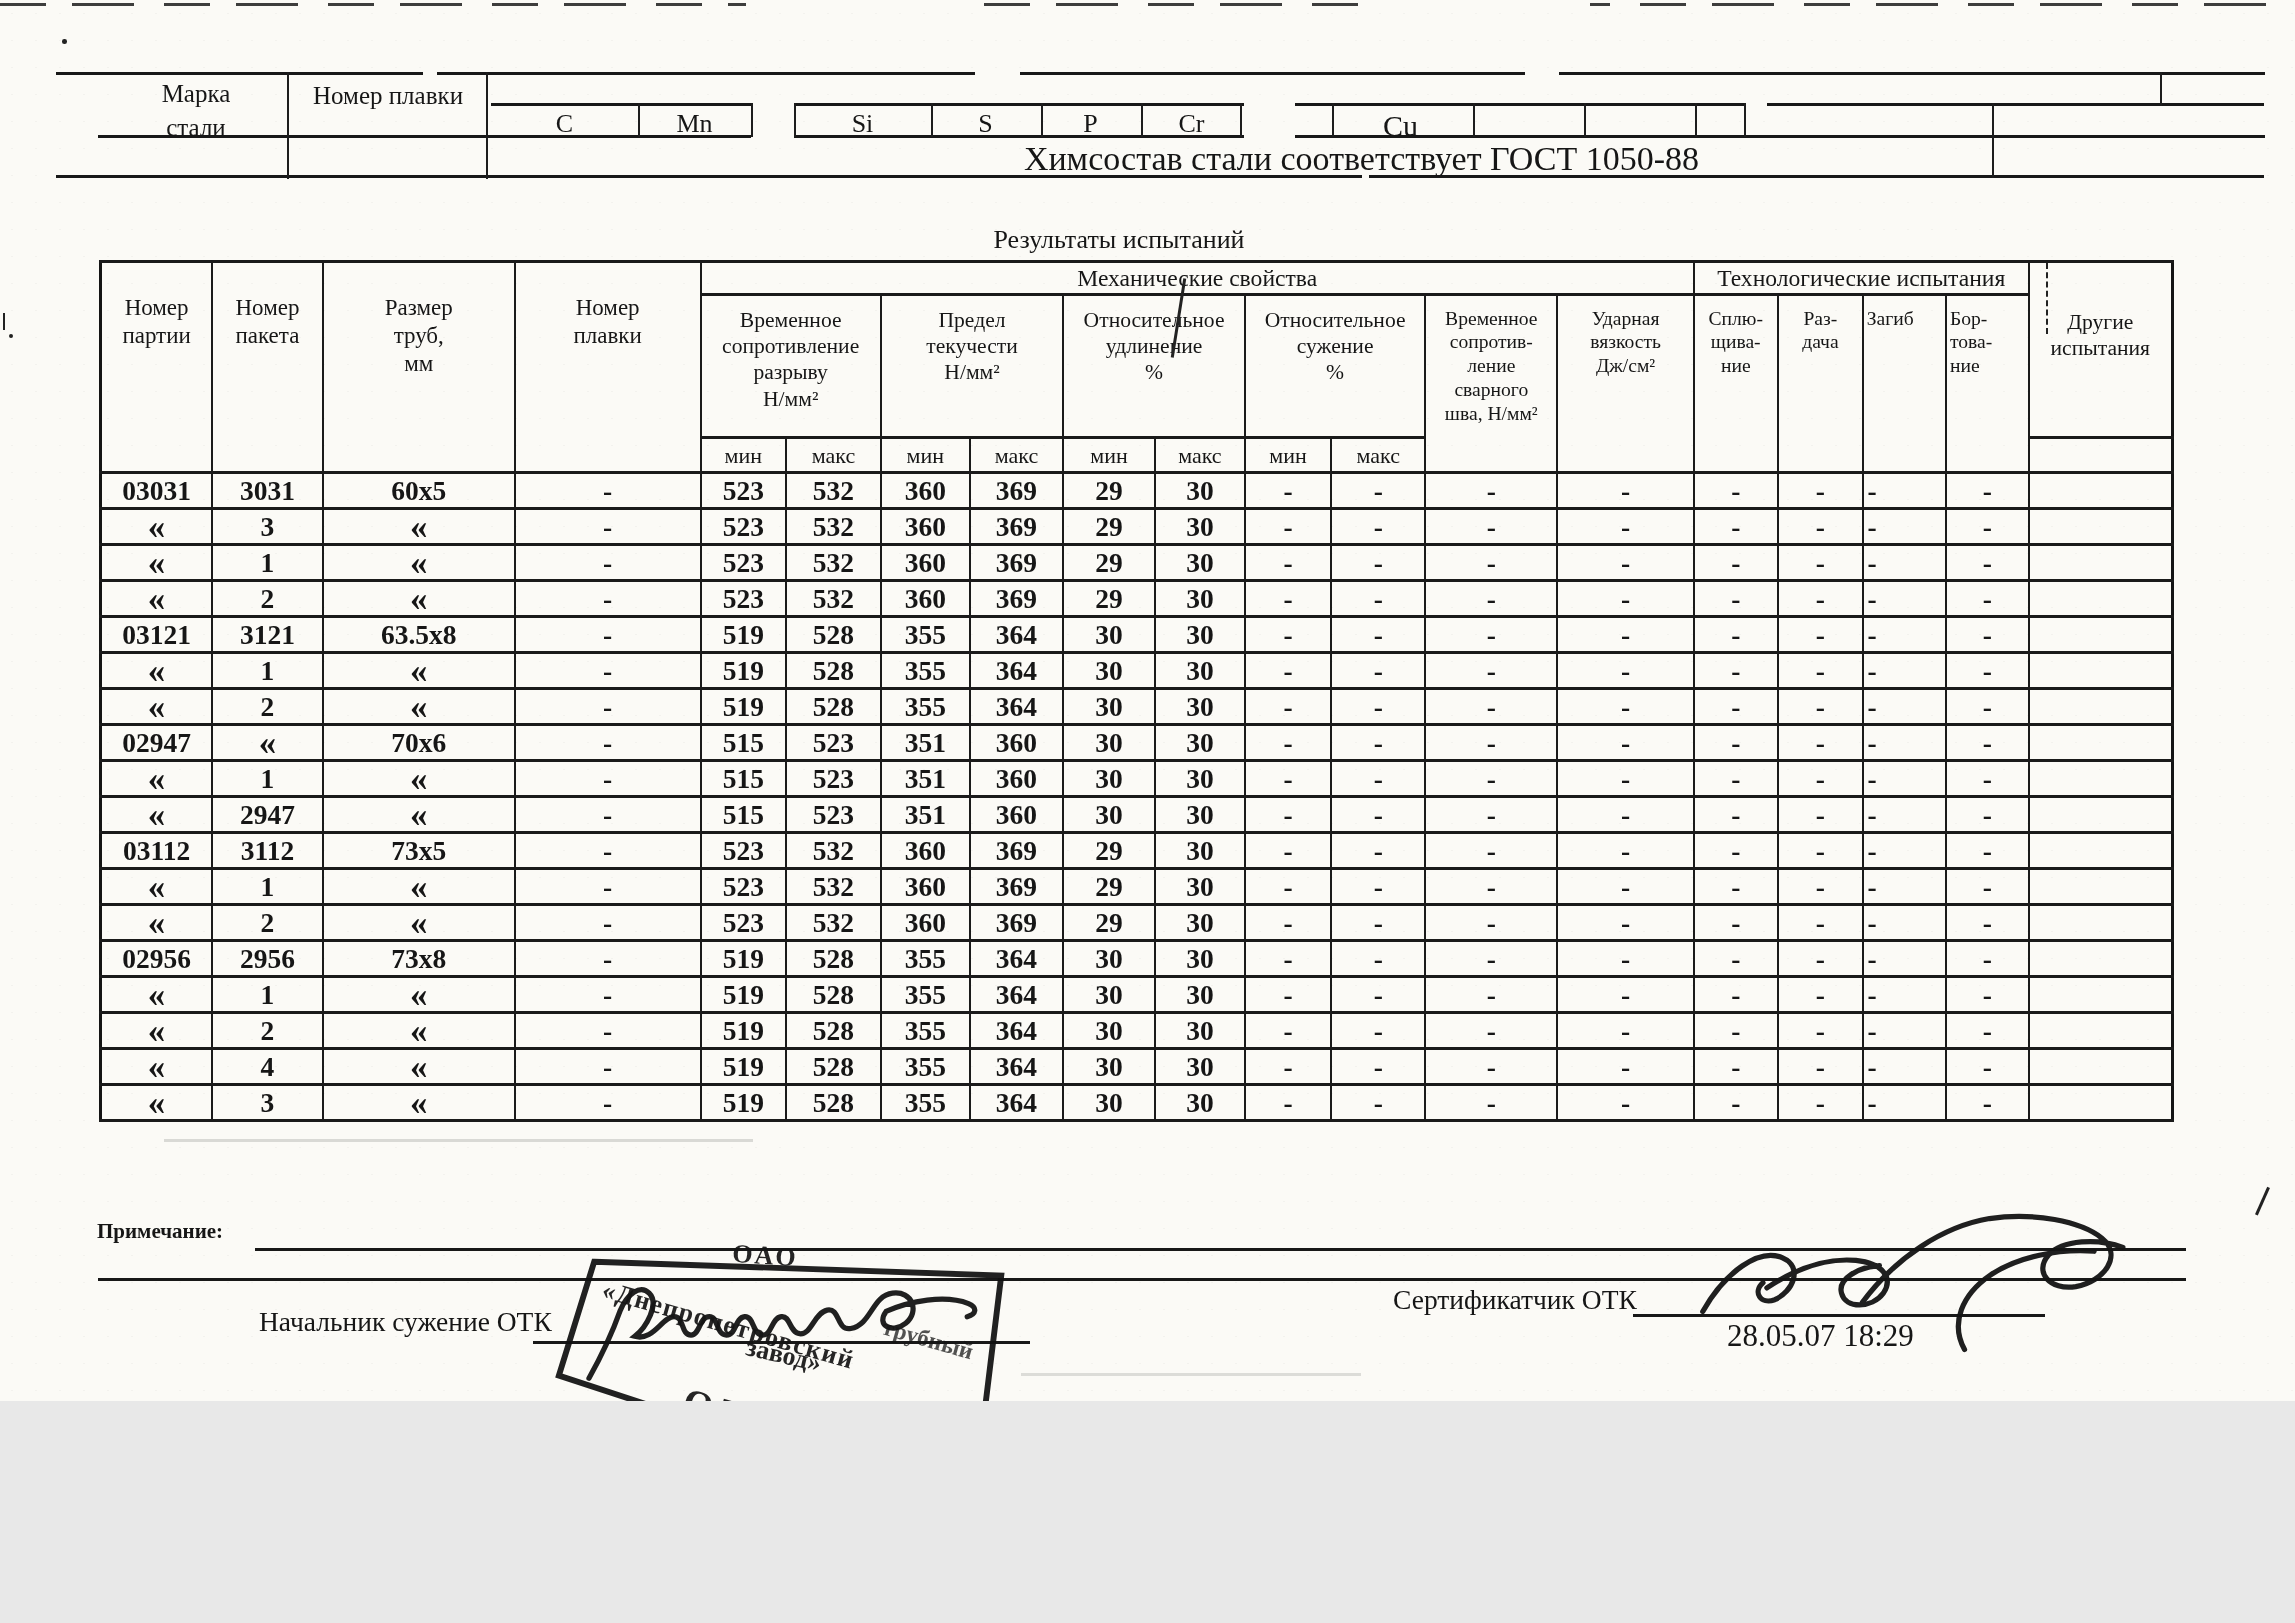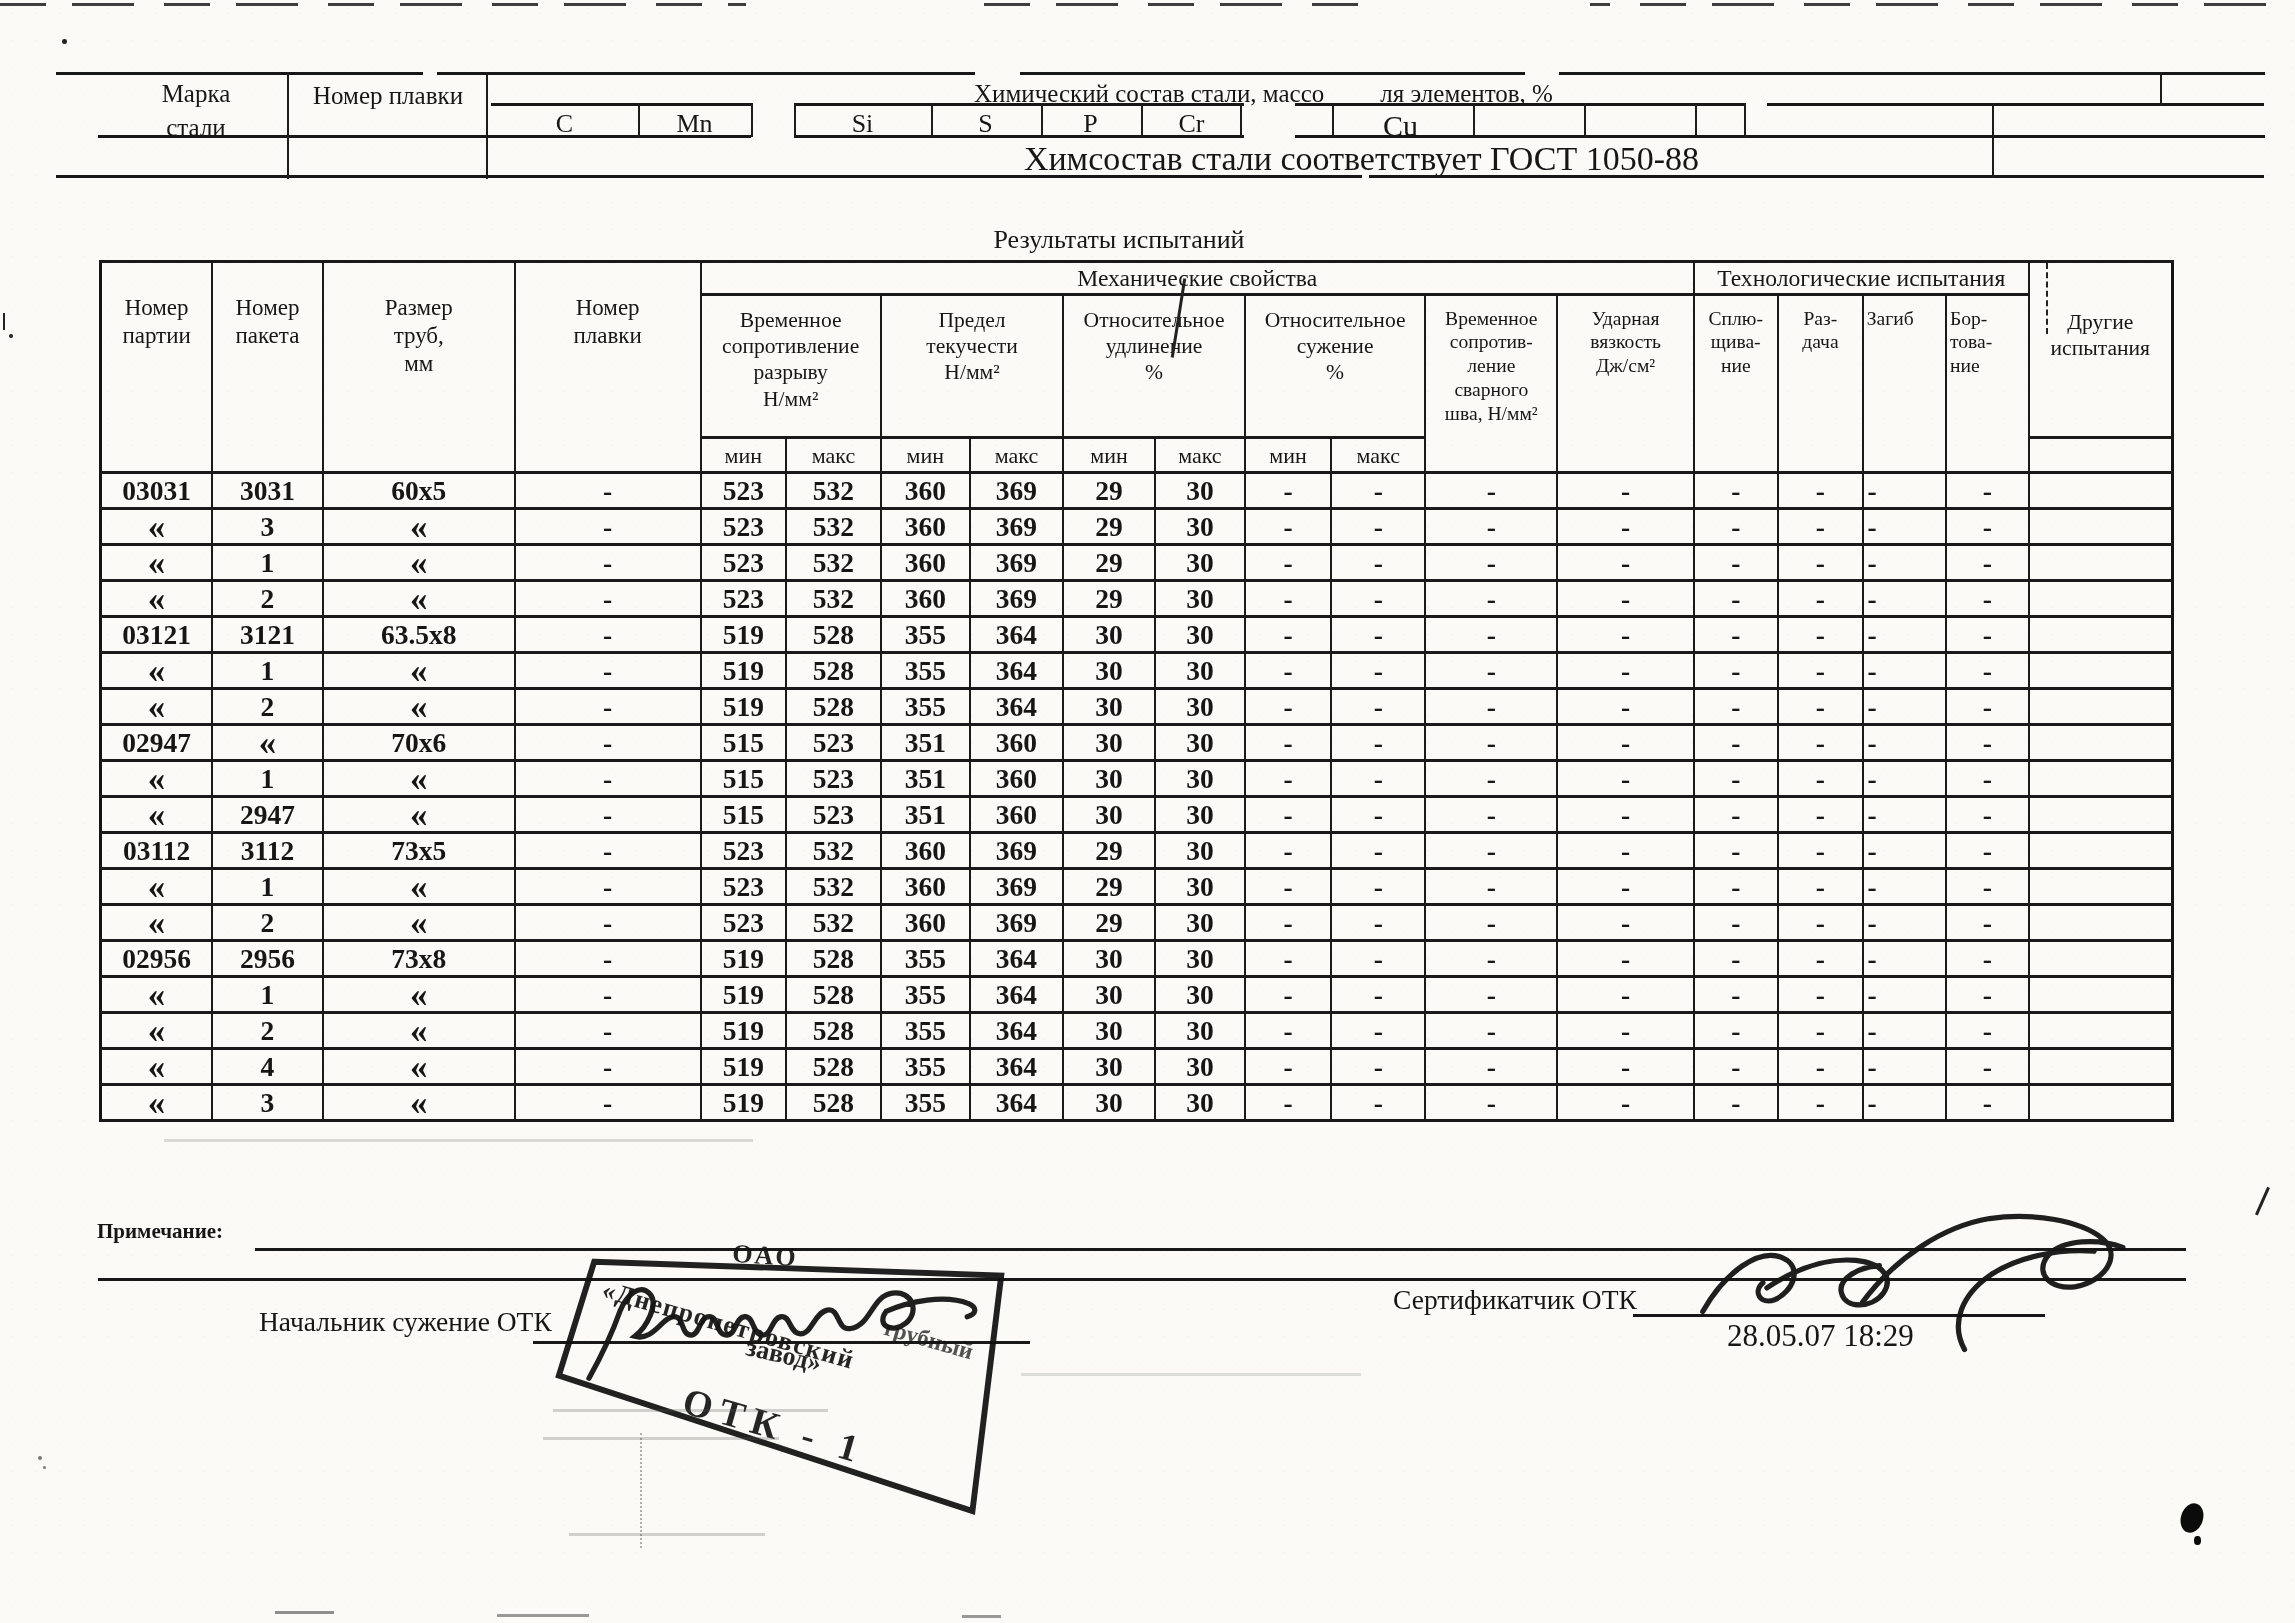--- a/index.html
+++ b/index.html
@@ -1,16 +1,16 @@
 <!DOCTYPE html>
 <html style="font-size:10.5px"><head>
 <meta charset="utf-8">
 <style>
   html,body{margin:0;padding:0;background:#e8e8e8;}
-  .page{position:relative;width:2295px;height:1623px;background:#fbfaf6;overflow:hidden;
+  .page{position:relative;width:2295px;height:1401px;background:#fbfaf6;overflow:hidden;
         font-family:"Liberation Serif","DejaVu Serif",serif;color:#161616;
         background-image:radial-gradient(rgba(40,40,40,0.035) 0.7px,transparent 1px);
         background-size:24px 27px;}
   .abs{position:absolute;}
   .hl{position:absolute;background:#181818;}
   .vl{position:absolute;background:#1d1d1d;}
   .lbl{position:absolute;white-space:pre-line;text-align:center;line-height:1.2;}
   .whiteout{position:absolute;background:#fbfaf6;}
   .speck{position:absolute;background:#222;}
   
@@ -70,24 +70,20 @@
   <div class="vl" style="left:1473px;top:103px;width:2px;height:34px;"></div>
   <div class="vl" style="left:1584px;top:103px;width:2px;height:34px;"></div>
   <div class="vl" style="left:1695px;top:103px;width:2px;height:34px;"></div>
   <div class="vl" style="left:1744px;top:103px;width:2px;height:34px;"></div>
   <div class="vl" style="left:1992px;top:103px;width:2px;height:75px;"></div>
   <div class="vl" style="left:2160px;top:72px;width:2px;height:34px;"></div>
 
   <div class="lbl" style="left:124px;top:77px;width:144px;font-size:25px;line-height:1.35;">Марка
 стали</div>
   <div class="lbl" style="left:298px;top:81px;width:180px;font-size:25px;">Номер плавки</div>
-  <div class="abs" style="left:974px;top:80px;display:flex;gap:56px;font-size:25px;">
-    <span>Химический состав стали, массо</span>
-    <span>ля элементов, %</span>
-  </div>
   <div class="lbl" style="left:525px;top:108px;width:79px;font-size:26px;">C</div>
   <div class="lbl" style="left:655px;top:108px;width:79px;font-size:26px;">Mn</div>
   <div class="lbl" style="left:823px;top:108px;width:79px;font-size:26px;">Si</div>
   <div class="lbl" style="left:946px;top:108px;width:79px;font-size:26px;">S</div>
   <div class="lbl" style="left:1051px;top:108px;width:79px;font-size:26px;">P</div>
   <div class="lbl" style="left:1152px;top:108px;width:79px;font-size:26px;">Cr</div>
   <div class="lbl" style="left:1361px;top:108px;width:79px;font-size:30px;">Cu</div>
   <div class="lbl" style="left:969px;top:139px;width:785px;font-size:34px;">Химсостав стали соответствует ГОСТ 1050-88</div>
 
   <div class="lbl" style="left:949px;top:224px;width:340px;font-size:26px;">Результаты испытаний</div>

